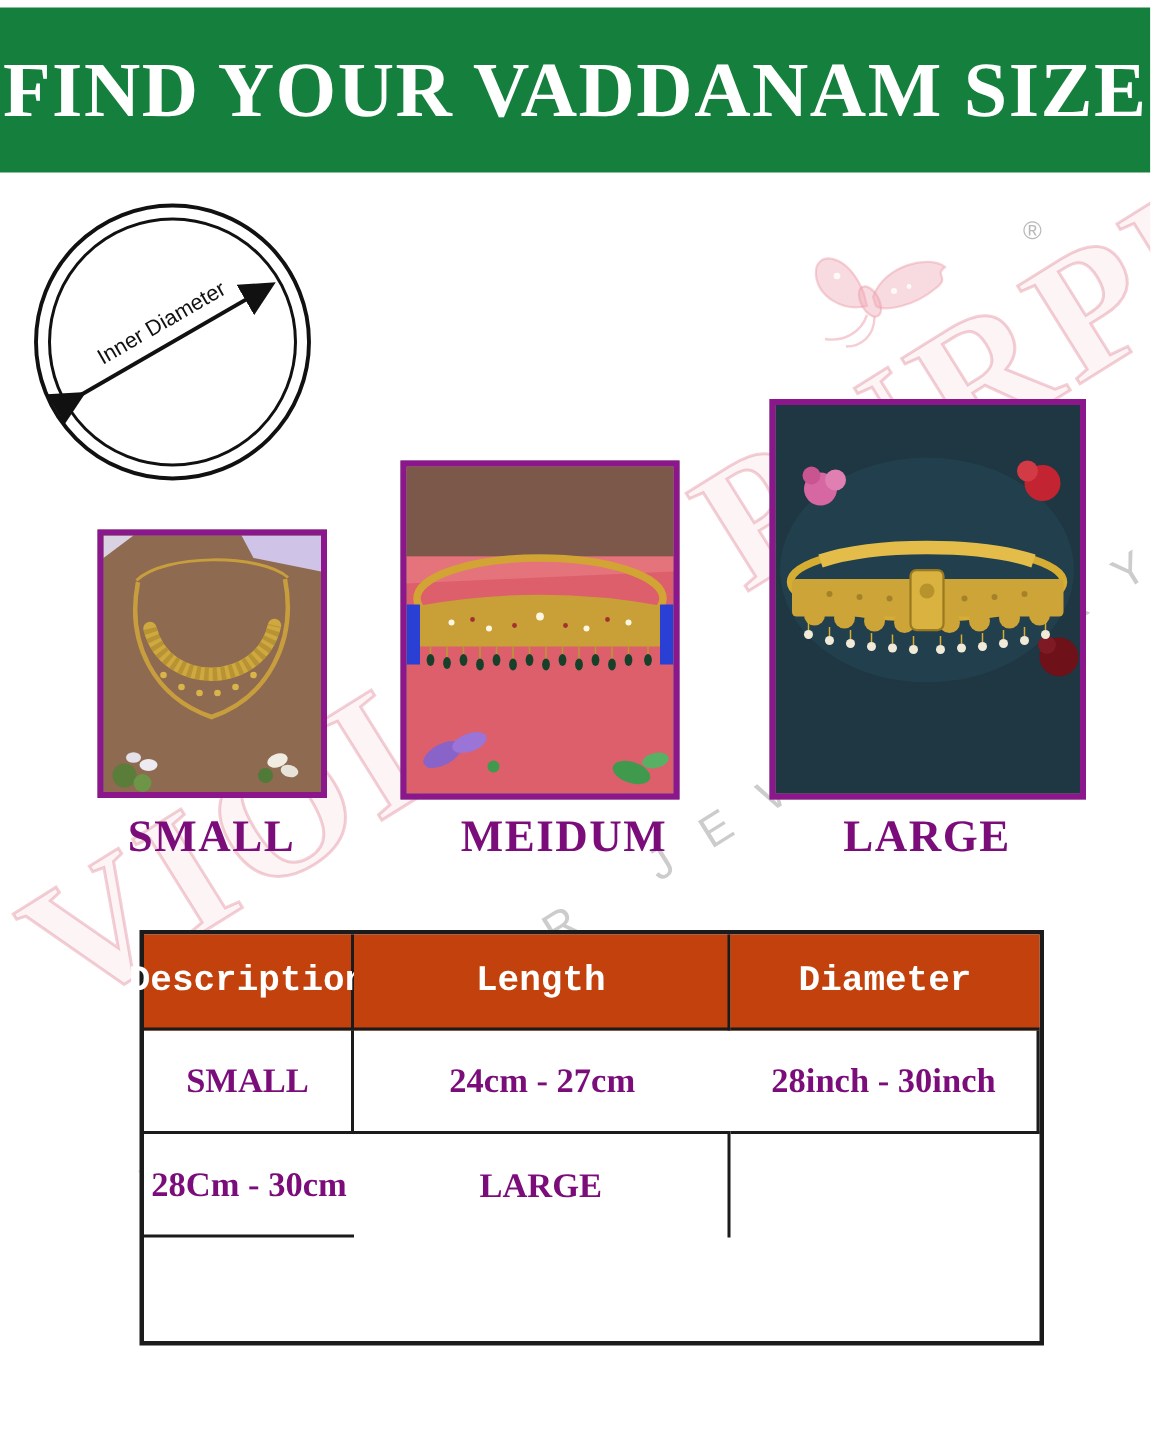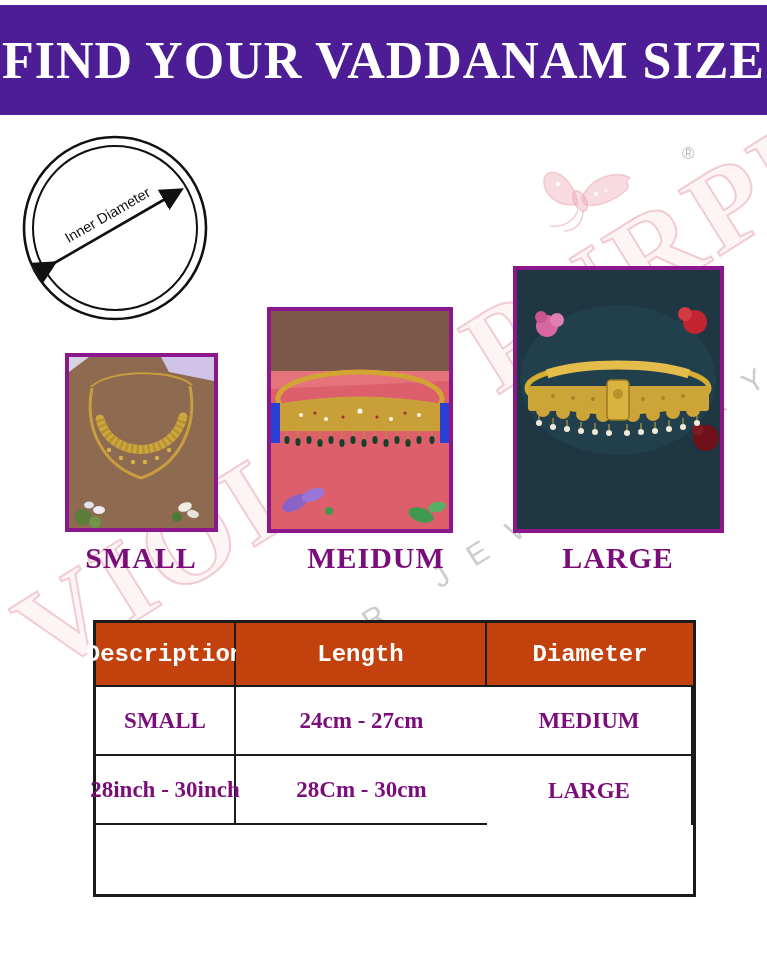--- a/index.html
+++ b/index.html
@@ -4,21 +4,21 @@
 <style>
   html,body{margin:0;padding:0;background:#ffffff;}
   .page{
     position:relative;width:767px;height:959px;overflow:hidden;
     background:#ffffff;font-family:"Liberation Serif",serif;
   }
 
   
   .banner{
     position:absolute;left:0;top:5px;width:767px;height:110px;
-    background:#4c1d95;display:flex;align-items:center;justify-content:center;
+    background:#15803d;display:flex;align-items:center;justify-content:center;
   }
   .banner-title{
     color:#ffffff;font-weight:bold;font-size:52px;letter-spacing:1px;
     font-family:"Liberation Serif",serif;white-space:nowrap;
   }
 
   
   .watermark{position:absolute;z-index:1;pointer-events:none;white-space:nowrap;}
   .wm-brand{
     left:-45px;top:320px;width:960px;text-align:center;
@@ -293,20 +293,19 @@
   <div class="size-label label-large">LARGE</div>
 
   <div class="size-table">
     <div class="cell head col1">Description</div>
     <div class="cell head col2">Length</div>
     <div class="cell head col3">Diameter</div>
 
     <div class="cell body col1">SMALL</div>
     <div class="cell body col3">24cm - 27cm</div>
 
-    <div class="cell body col1">MEDIUM</div>
     <div class="cell body col2">28inch - 30inch</div>
     <div class="cell body col3">28Cm - 30cm</div>
 
     <div class="cell body col1 row-last">LARGE</div>
   </div>
 
 </div>
 
 </body></html>

